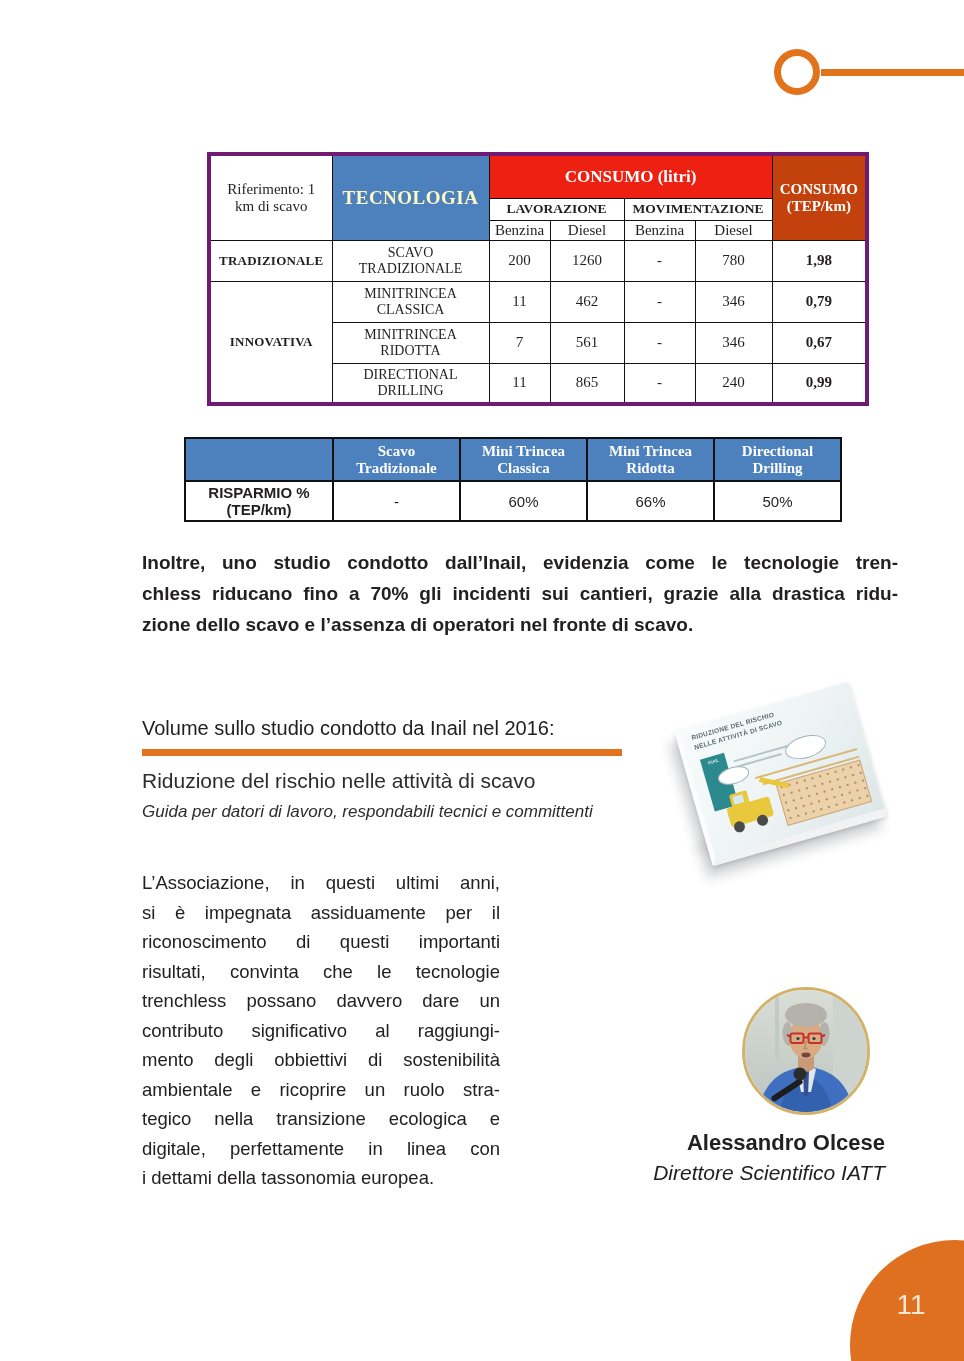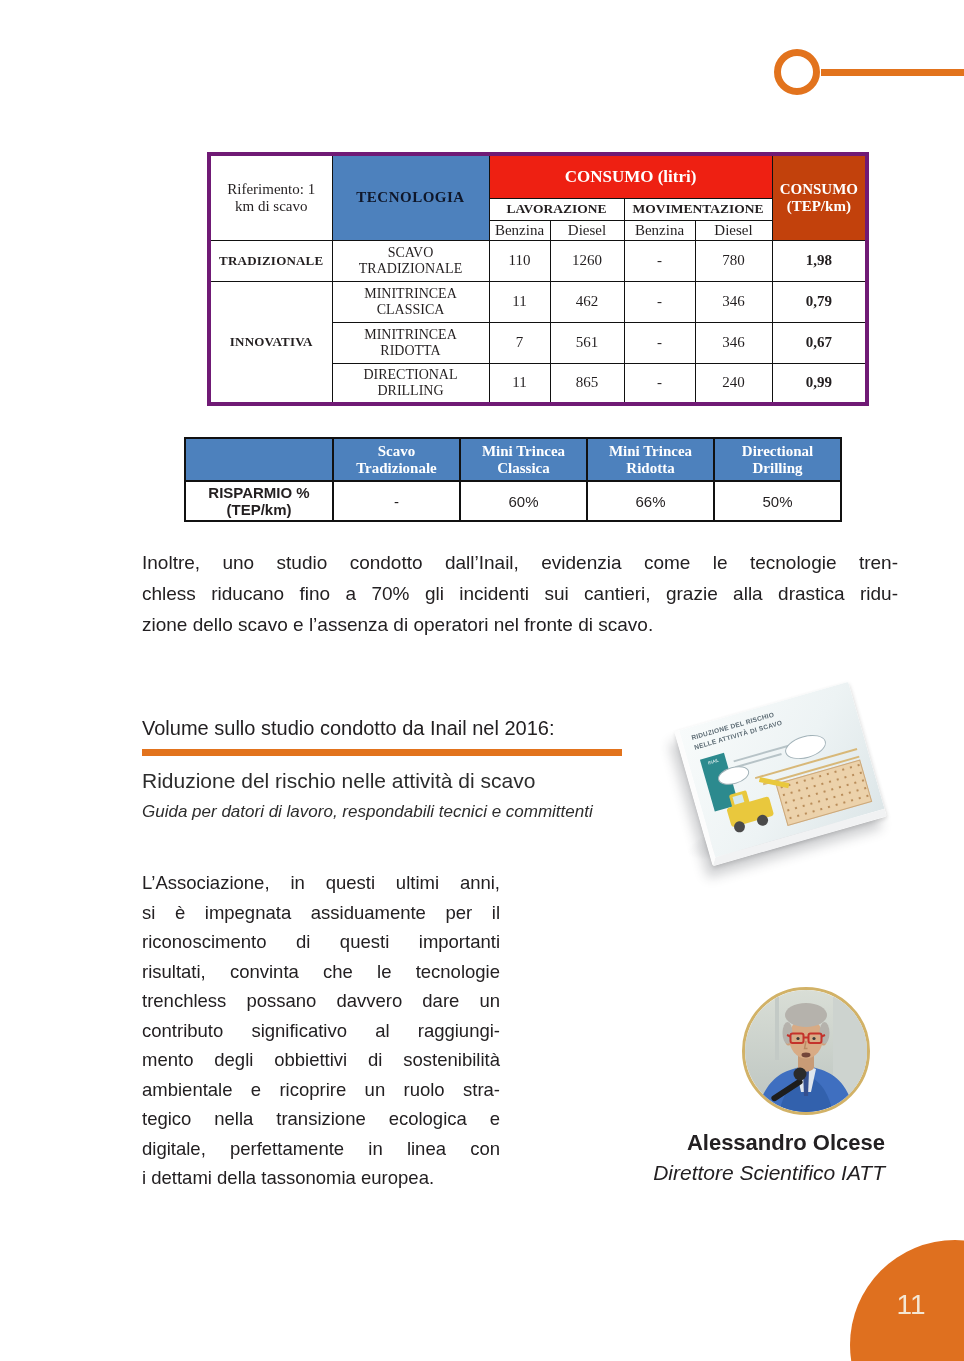--- a/index.html
+++ b/index.html
@@ -11,42 +11,42 @@
              border:7px solid #e2731d;border-radius:50%;}
   .deco-line{position:absolute;left:821px;top:69px;width:143px;height:7px;background:#e2731d;}
 
   
   table{border-collapse:collapse;table-layout:fixed;font-family:"Liberation Serif",serif;}
   td{border:1px solid #111;text-align:center;vertical-align:middle;white-space:pre-line;
      padding:0 2px;overflow:hidden;}
   .t1{position:absolute;left:187px;top:152px;width:658px;border:4px solid #701a75;margin-left:20px;}
   .t1 .rh1{height:44px;} .t1 .rh2{height:22px;} .t1 .rh3{height:20px;padding-left:31px;} .t1 .rd{height:41px;}
   .c-corner{font-size:15px;}
-  .c-tech{background:#4d81bd;color:#0f172a;font-weight:700;font-size:15px;letter-spacing:.5px;}
+  .c-tech{background:#4d81bd;color:#fef9c3;font-weight:700;font-size:19px;letter-spacing:.5px;}
   .c-red{background:#ee2012;color:#fff;font-weight:700;font-size:17px;}
   .c-gray{background:#c2410c;color:#fff;font-weight:700;font-size:15px;}
   .c-group{font-weight:700;font-size:13.5px;}
   .c-fuel{font-size:15px;}
   .c-cat{font-weight:700;font-size:13px;letter-spacing:.2px;}
   .c-tech2{font-size:14px;}
   .c-num{font-size:15px;}
   .c-tep{font-weight:700;font-size:15px;}
 
   .t2{position:absolute;left:184px;top:437px;width:656px;border:2px solid #111;}
   .t2 td{border:2px solid #111;}
   .t2 .t2h{height:43px;} .t2 .t2d{height:40px;}
   .t2-colhead{background:#4d81bd;color:#fff;font-weight:700;font-size:15px;}
   .t2-blank{background:#4d81bd;}
   .t2-label{font-family:"Liberation Sans",sans-serif;font-weight:700;font-size:15px;}
   .t2-val{font-family:"Liberation Sans",sans-serif;font-size:15px;}
 
   
   .jpara .jline{text-align:justify;text-align-last:justify;white-space:nowrap;}
   .jpara .jline.jlast{text-align-last:left;}
-  .intro{position:absolute;left:142px;top:547px;width:756px;font-size:19px;line-height:31px;color:#232022;}
+  .intro{position:absolute;left:142px;top:547px;width:756px;font-size:19px;line-height:31px;color:#232022;font-weight:bold;}
   .assoc{position:absolute;left:142px;top:868px;width:358px;font-size:18.5px;line-height:29.5px;color:#232022;}
 
   
   .volume-heading{position:absolute;left:142px;top:717px;font-size:20px;font-weight:400;color:#232022;}
   .volume-underline{position:absolute;left:142px;top:749px;width:480px;height:7px;background:#e2731d;}
   .book-title{position:absolute;left:142px;top:769px;font-size:21px;color:#2c2c2c;}
   .book-subtitle{position:absolute;left:142px;top:802px;font-size:17px;font-style:italic;color:#2c2c2c;}
 
   
   .book-art{position:absolute;left:664px;top:686px;width:232px;height:176px;}
@@ -127,21 +127,21 @@
     <tr class="rh3">
       <td class="c-fuel">Benzina</td>
       <td class="c-fuel">Diesel</td>
       <td class="c-fuel">Benzina</td>
       <td class="c-fuel">Diesel</td>
     </tr>
     <tr class="rd">
       <td class="c-cat">TRADIZIONALE</td>
       <td class="c-tech2">SCAVO
 TRADIZIONALE</td>
-      <td class="c-num">110</td>
+      <td class="c-num">200</td>
       <td class="c-num">1260</td>
       <td class="c-num">-</td>
       <td class="c-num">780</td>
       <td class="c-tep">1,98</td>
     </tr>
     <tr class="rd">
       <td class="c-cat" rowspan="3">INNOVATIVA</td>
       <td class="c-tech2">MINITRINCEA
 CLASSICA</td>
       <td class="c-num">11</td>

